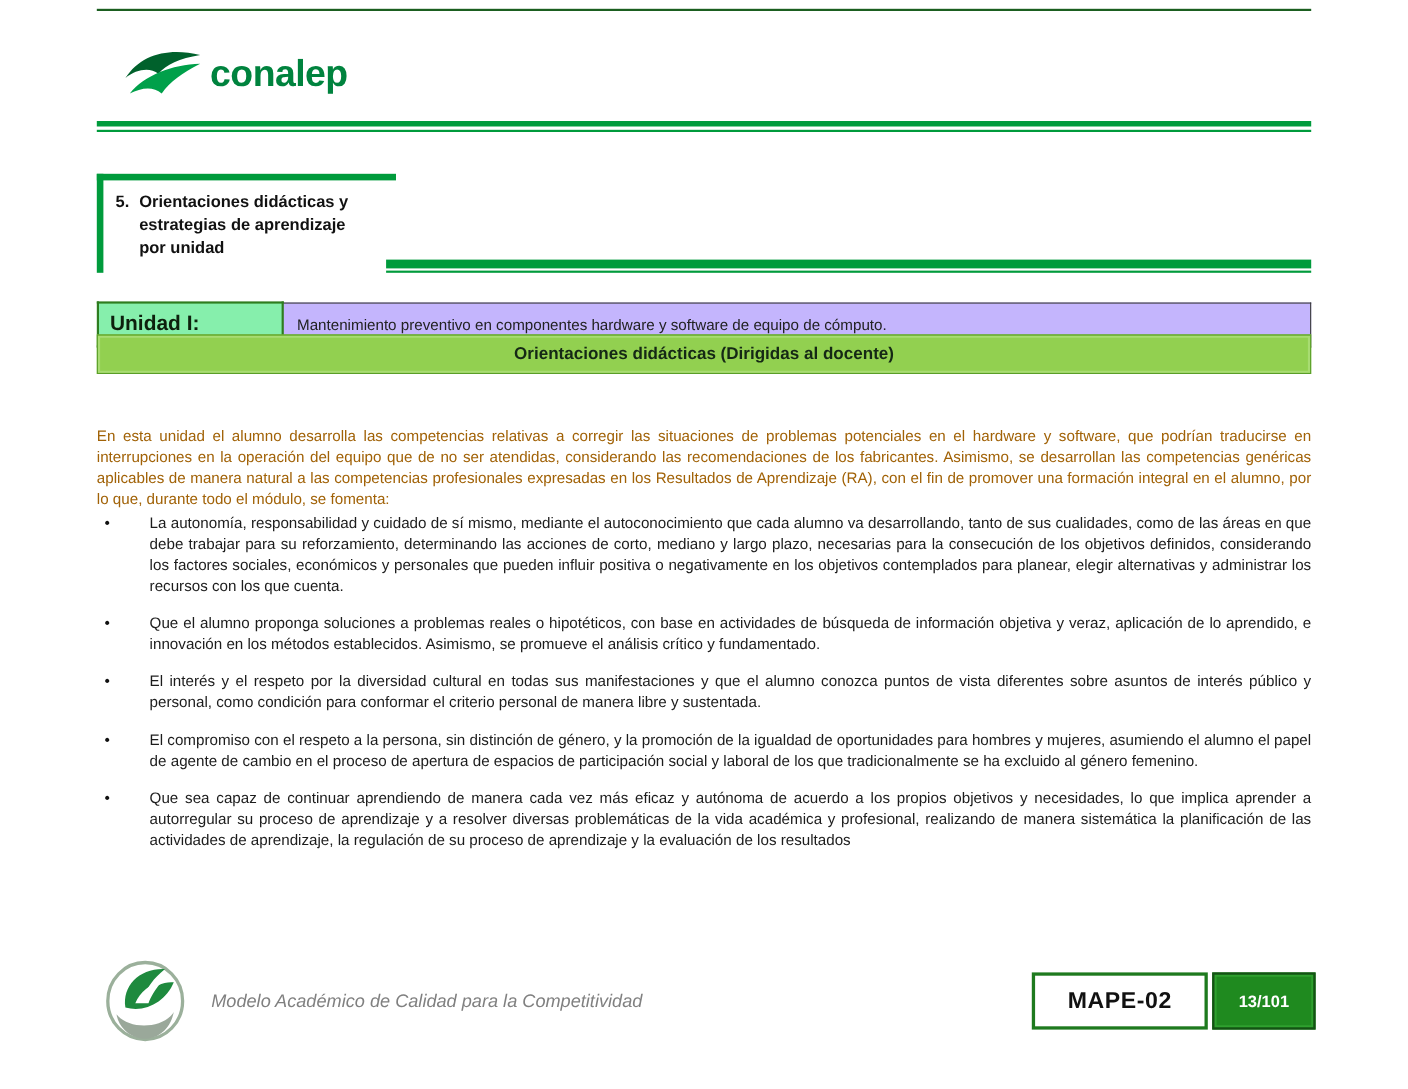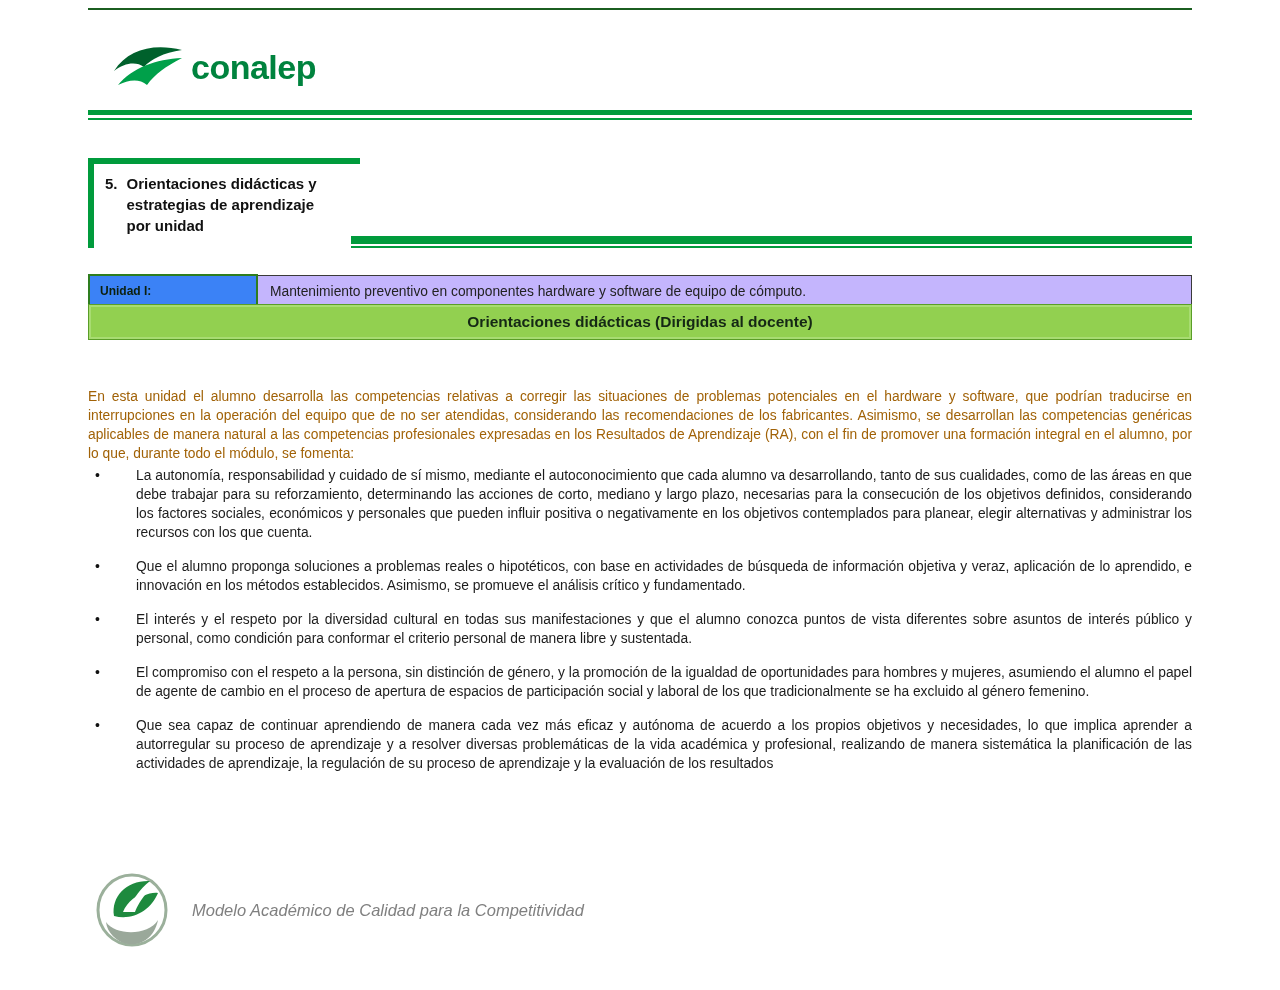--- a/index.html
+++ b/index.html
@@ -56,23 +56,23 @@
     flex: 1; align-self: flex-end;
     height: 12px; box-sizing: border-box; margin-left: -9px;
     border-top: 8px solid #009B3C; border-bottom: 2px solid #009B3C;
   }
 
   .unit-table {
     position: absolute; left: 88px; top: 274px; width: 1104px;
     border-collapse: collapse; table-layout: fixed;
   }
   .unit-label {
-    width: 146px; background: #3b82f6;
+    width: 146px; background: #86efac;
     border: 2px solid #2E7D1F;
-    font-weight: bold; font-size: 12px; color: #0d200d;
+    font-weight: bold; font-size: 19px; color: #0d200d;
     padding: 8px 10px; vertical-align: middle;
   }
   .unit-desc {
     border: 1px solid #3a3a3a; background: #c4b5fd;
     font-size: 13.8px; padding: 8px 12px; vertical-align: middle; color: #222;
   }
 
   .banner {
     position: absolute; left: 88px; top: 304px; width: 1104px; box-sizing: border-box;
     background: #92D050; border: 1px solid #5a9e28;
@@ -170,13 +170,17 @@
 </ul>
 
 <footer class="footer">
   <svg class="seal" width="78" height="84" viewBox="0 0 78 84" aria-hidden="true">
     <ellipse cx="38" cy="42" rx="34" ry="35" fill="#ffffff" stroke="#9bb09b" stroke-width="3"></ellipse>
     <path d="M12 54 C22 68 54 68 64 52 C60 72 44 78 34 76 C22 74 13 64 12 54 Z" fill="#9aa89a"></path>
     <path d="M20 48 C17 28 33 12 56 13 C45 22 40 30 38 36 C46 28 56 24 64 25 C57 42 39 53 20 48 Z" fill="#1e8a3e"></path>
     <path d="M29 44 C33 34 43 26 53 24 C47 32 43 38 41 44 Z" fill="#ffffff"></path>
   </svg>
   <div class="motto">Modelo Académico de Calidad para la Competitividad</div>
+  <div class="codes">
+    <div class="mape-box">MAPE-02</div>
+    <div class="page-box">13/101</div>
+  </div>
 </footer>
 
 </body></html>

